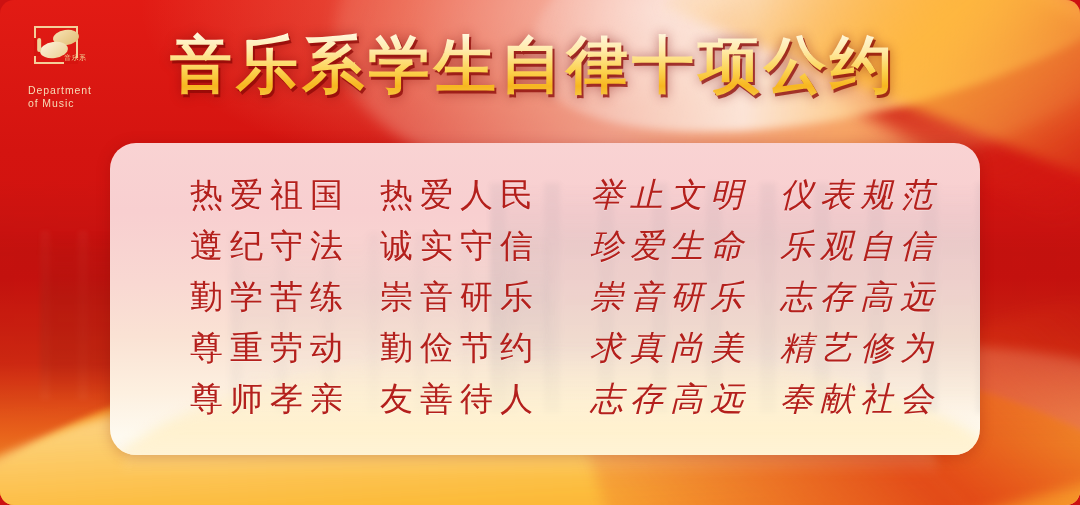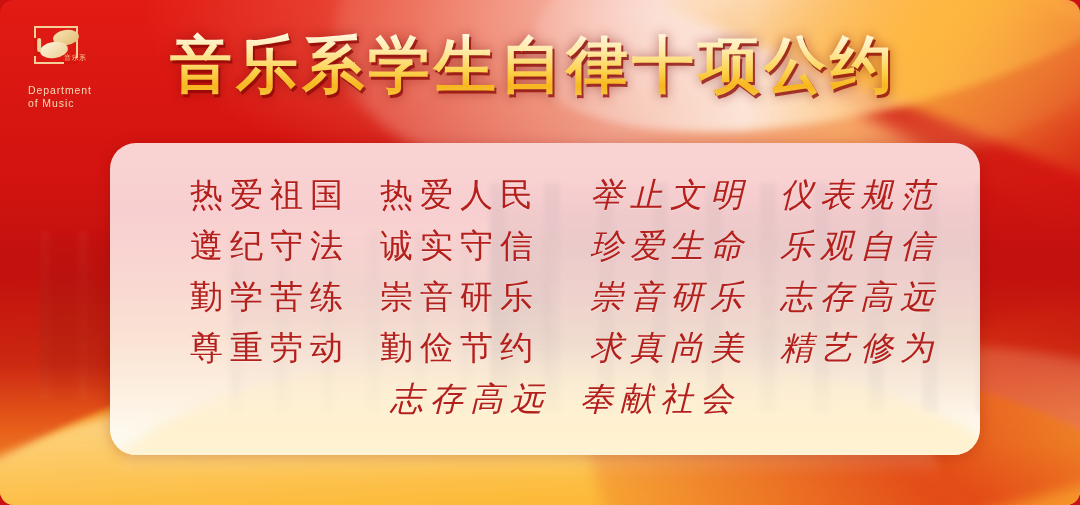--- a/index.html
+++ b/index.html
@@ -187,20 +187,24 @@
         <div class="col left">
           <span class="pair">尊重劳动</span>
           <span class="pair">勤俭节约</span>
         </div>
         <div class="col right">
           <span class="pair">求真尚美</span>
           <span class="pair">精艺修为</span>
         </div>
       </div>
       <div class="row">
+        <div class="col left">
+          <span class="pair">尊师孝亲</span>
+          <span class="pair">友善待人</span>
+        </div>
         <div class="col right">
           <span class="pair">志存高远</span>
           <span class="pair">奉献社会</span>
         </div>
       </div>
     </div>
   </div>
 
 </div>
 

